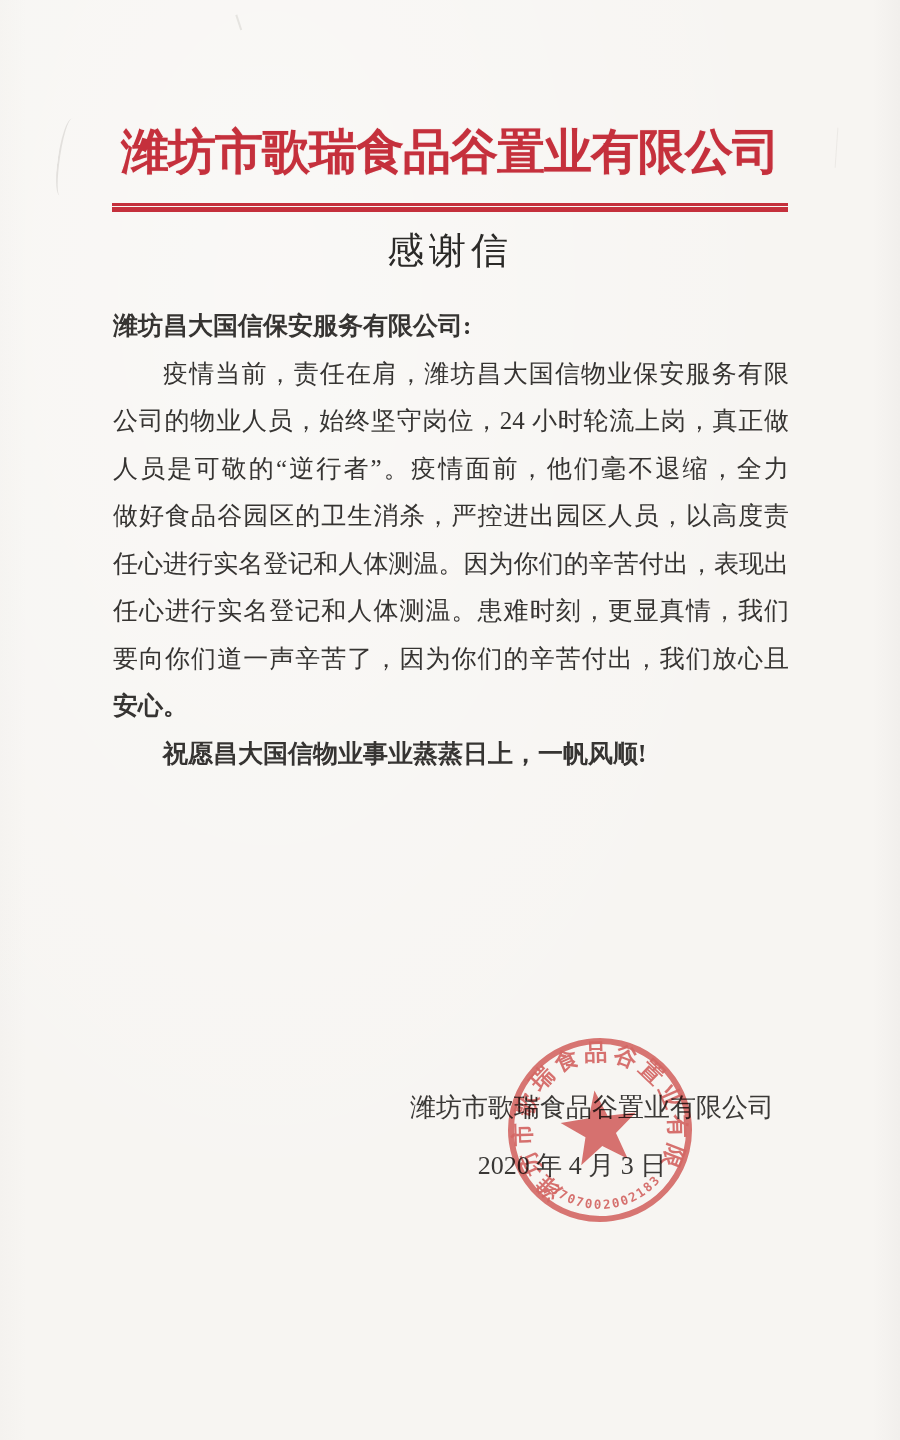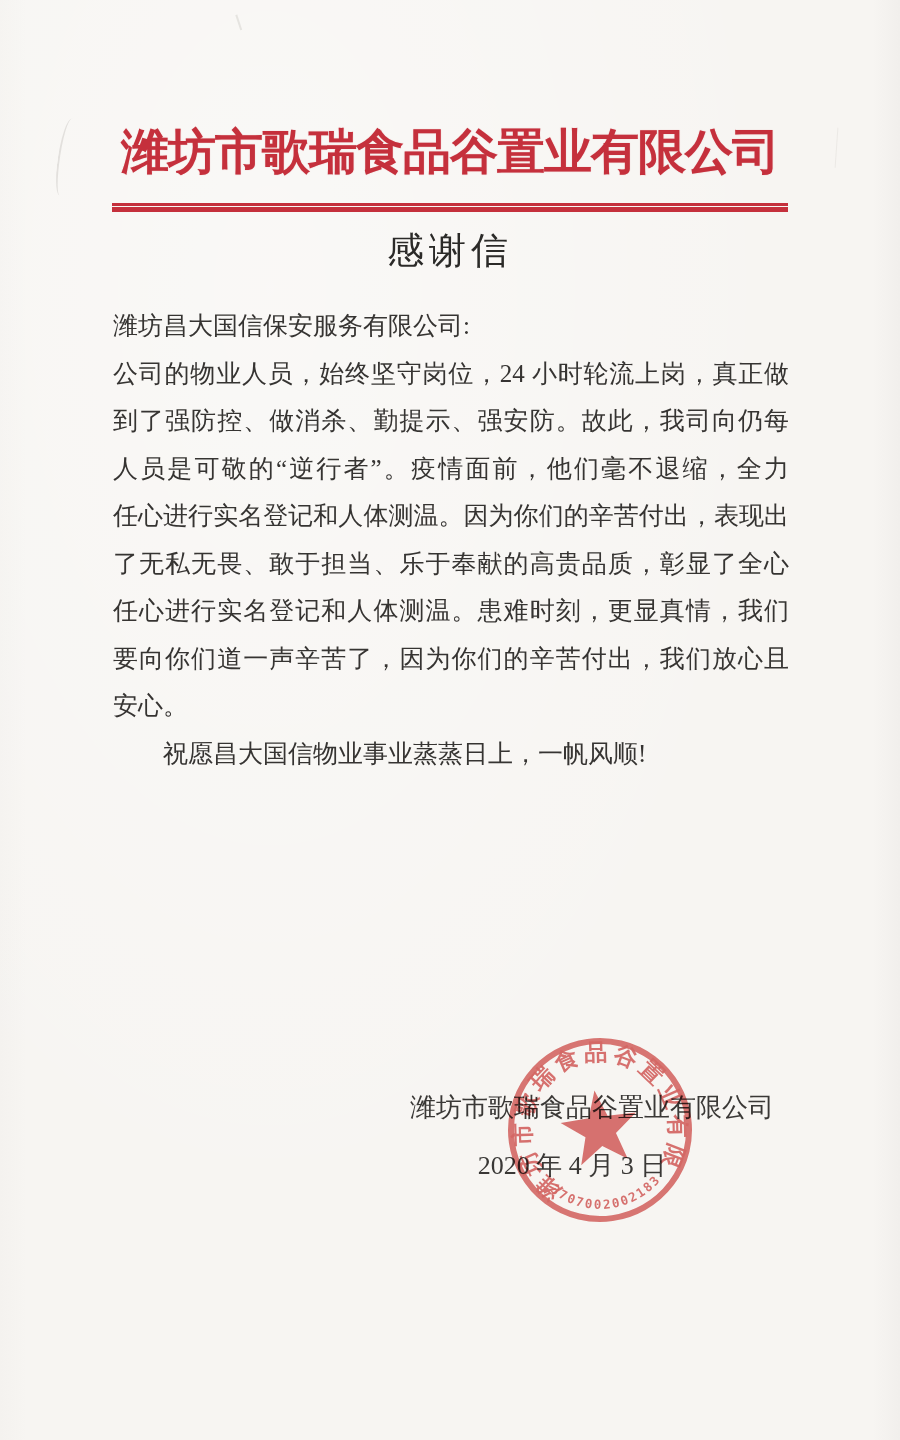--- a/index.html
+++ b/index.html
@@ -33,21 +33,21 @@
   .letter-title{
     position:absolute;top:226px;left:0;width:100%;
     text-align:center;font-size:37px;font-weight:400;letter-spacing:5px;
     color:#2b2a28;
   }
   .body-block{
     position:absolute;left:113px;top:302px;width:676px;
     font-size:25px;line-height:47.5px;color:#363432;
   }
   .line{text-align:justify;text-align-last:justify;}
-  .line.last{text-align-last:left;}
+  .line.last{text-align-last:left;font-weight:bold;}
   .line.indent{text-indent:2em;}
   .signature{
     position:absolute;top:1090px;left:392px;width:400px;
     text-align:center;font-size:26px;color:#3a3836;white-space:nowrap;
   }
   .date{
     position:absolute;top:1148px;left:372px;width:400px;
     text-align:center;font-size:26px;color:#3a3836;white-space:nowrap;
   }
   .seal{
@@ -68,26 +68,26 @@
 
   <div class="header-title">潍坊市歌瑞食品谷置业有限公司</div>
 
   <div class="rule"></div>
 
   <div class="letter-title">感谢信</div>
 
   <div class="body-block">
     <div class="line last">潍坊昌大国信保安服务有限公司:</div>
 
+    <div class="line indent">疫情当前，责任在肩，潍坊昌大国信物业保安服务有限</div>
     <div class="line">公司的物业人员，始终坚守岗位，24 小时轮流上岗，真正做</div>
-    <div class="line">到了强防控、做消杀、勤提示、强安防。故此，我司向仍每</div>
 
     <div class="line">人员是可敬的“逆行者”。疫情面前，他们毫不退缩，全力</div>
+    <div class="line">做好食品谷园区的卫生消杀，严控进出园区人员，以高度责</div>
     <div class="line">任心进行实名登记和人体测温。因为你们的辛苦付出，表现出</div>
-    <div class="line">了无私无畏、敢于担当、乐于奉献的高贵品质，彰显了全心</div>
     <div class="line">任心进行实名登记和人体测温。患难时刻，更显真情，我们</div>
     <div class="line">要向你们道一声辛苦了，因为你们的辛苦付出，我们放心且</div>
     <div class="line last">安心。</div>
 
     <div class="line indent last">祝愿昌大国信物业事业蒸蒸日上，一帆风顺!</div>
   </div>
 
   <div class="signature">潍坊市歌瑞食品谷置业有限公司</div>
   <div class="date">2020 年 4 月 3 日</div>
 

